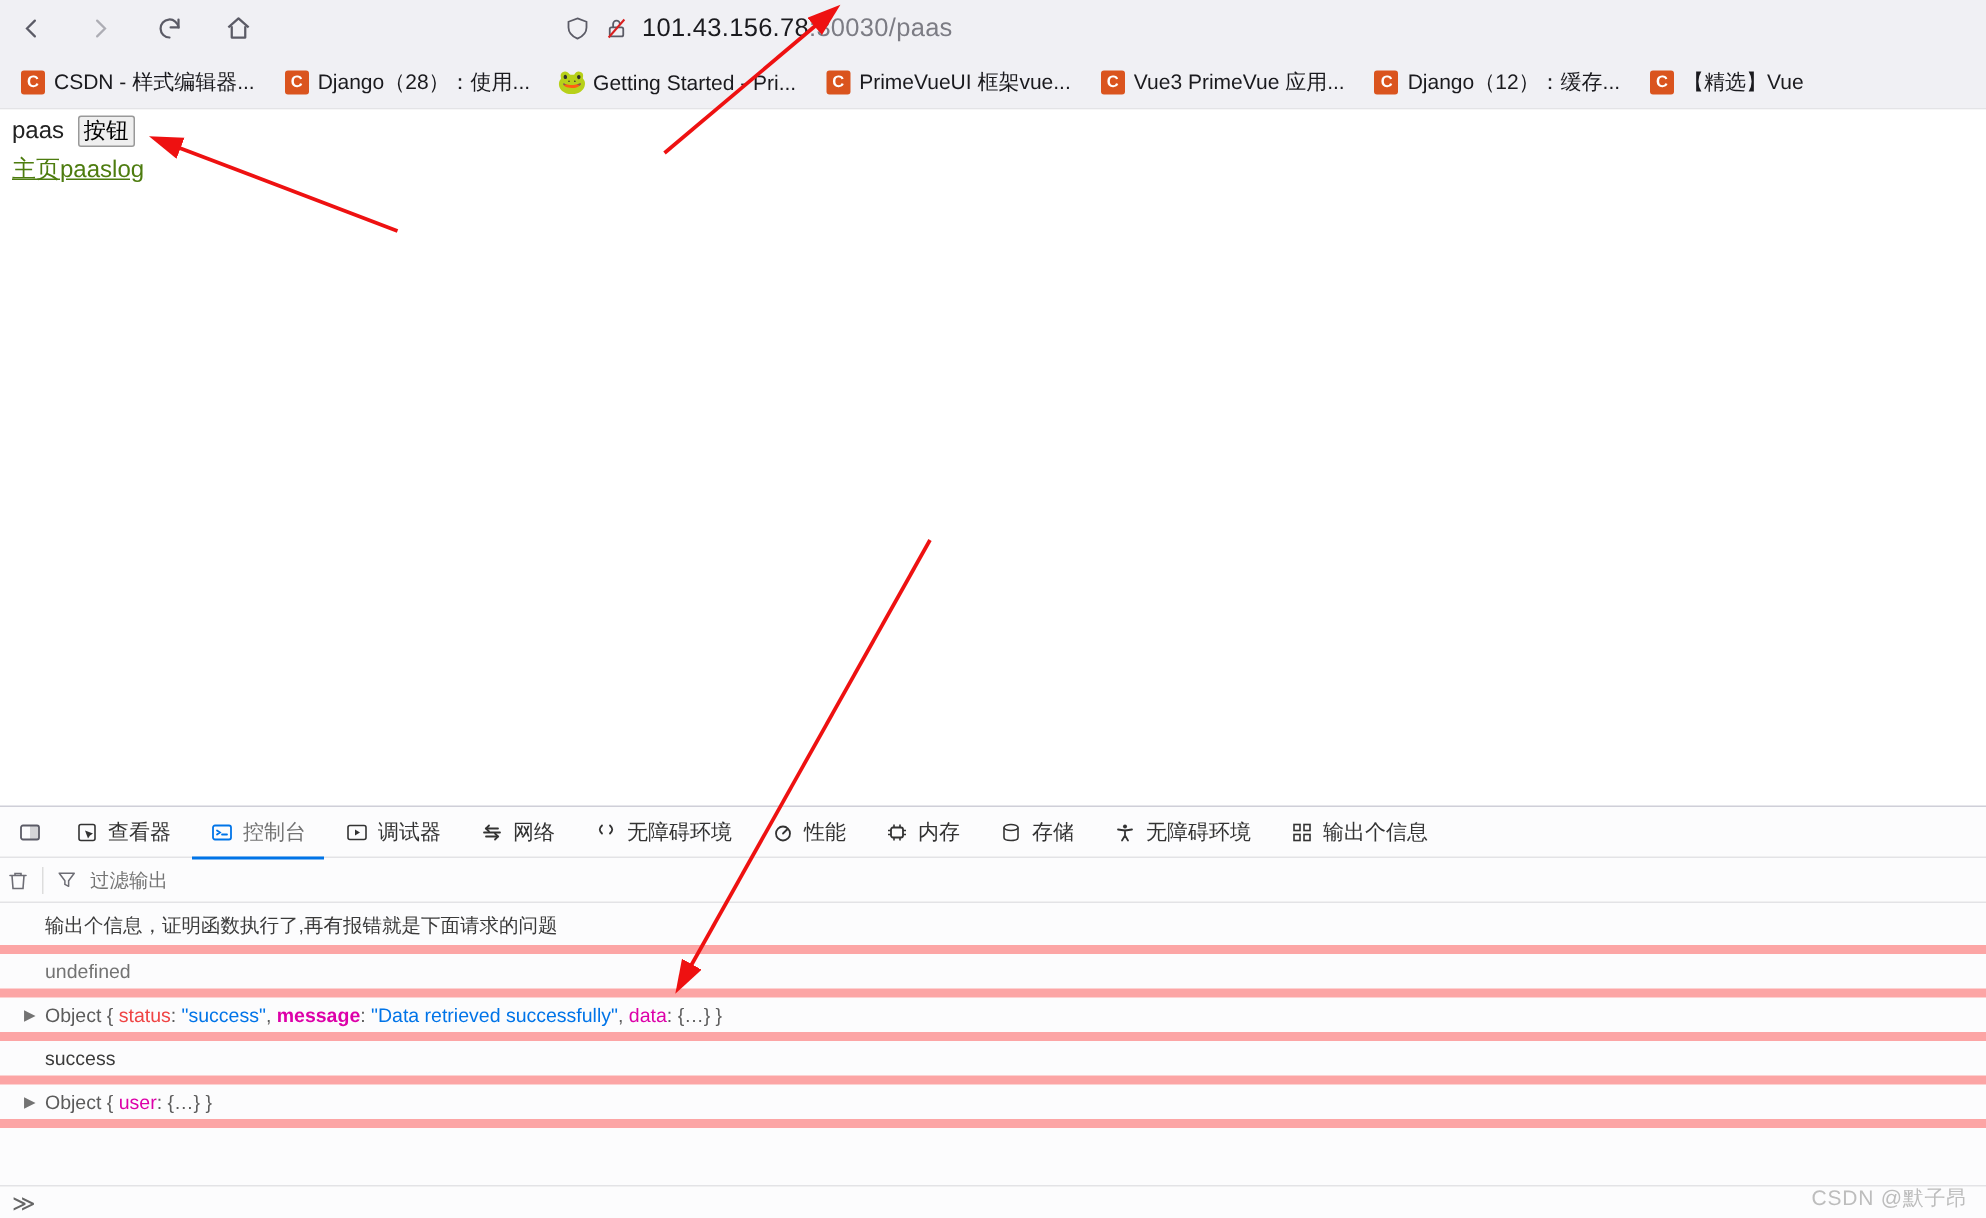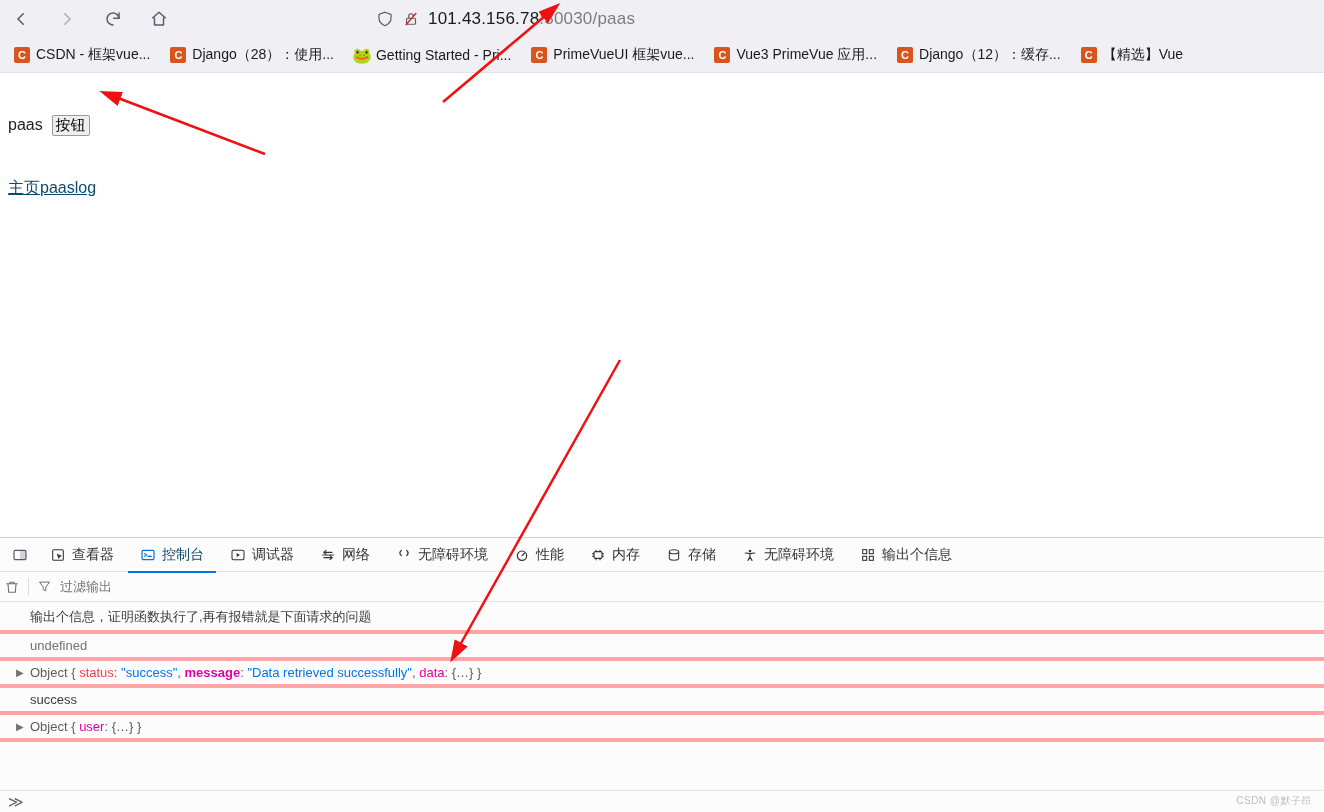--- a/index.html
+++ b/index.html
@@ -13,49 +13,49 @@
   .urlbar { flex:0 0 auto; margin-left:180px; display:flex; align-items:center; background:#f0f0f4; border-radius:6px; height:32px; padding:0 8px; gap:8px;}
   .url-icon { width:18px; height:18px; display:flex; align-items:center; justify-content:center; color:#5b5b66;}
   .url-text { font-size:17px; color:#1a1a1e; letter-spacing:.2px;}
   .url-text .grey { color:#7c7c84;}
   .bookmarks-row { display:flex; align-items:center; height:34px; padding:0 6px; gap:4px; overflow:hidden;}
   .bm { display:flex; align-items:center; gap:6px; padding:4px 8px; font-size:14px; color:#1a1a1e; border-radius:4px; white-space:nowrap; flex:0 0 auto;}
   .bm-favicon { width:16px; height:16px; background:#da541e; color:#fff; font-weight:bold; font-size:11px; display:flex; align-items:center; justify-content:center; border-radius:2px;}
   .bm-favicon.green { background:transparent; font-size:16px;}
   
   .page-content { padding:2px 8px; background:#fff; }
-  .page-content .ln { font-size:16px; line-height:26px;margin-top:37px;}
-  .page-content a { color:#0c4a6e; text-decoration:underline;}
+  .page-content .ln { font-size:16px; line-height:26px;}
+  .page-content a { color:#4d7c0f; text-decoration:underline;}
   .page-content button { font-size:15px; padding:0 3px; border:1px solid #999; background:#efefef; border-radius:2px;}
   
   .devtools { position:absolute; left:0; right:0; bottom:0; height:275px; border-top:1px solid #cfcfd8; background:#fcfcfd; display:flex; flex-direction:column;}
   .dt-tabs { display:flex; align-items:center; height:34px; border-bottom:1px solid #e3e3e6; padding:0 4px; gap:2px;}
   .dt-tab { display:flex; align-items:center; gap:6px; padding:0 12px; height:34px; font-size:14px; color:#333; position:relative;}
   .dt-tab.icon-only { padding:0 8px; color:#5b5b66;}
-  .dt-tab.active { color:#0c4a6e; }
+  .dt-tab.active { color:#737373; }
   .dt-tab.active::after { content:""; position:absolute; left:0; right:0; bottom:-1px; height:2px; background:#0074e8;}
   .dt-tab svg { width:16px; height:16px;}
   .dt-filter-row { display:flex; align-items:center; height:30px; border-bottom:1px solid #e3e3e6; padding:0 4px; gap:8px;}
   .dt-filter-row .fi { color:#6d6d75; display:flex; align-items:center;}
   .dt-filter-input { border:none; background:transparent; font-size:13px; color:#404040; outline:none; width:200px;}
   .dt-log { flex:1; overflow:auto; font-size:13px; padding:2px 0;}
-  .dt-row { display:flex; align-items:flex-start; padding:4px 8px 4px 30px; border-bottom:4px solid #fca5a5; font-family:Menlo,Consolas,"DejaVu Sans Mono",monospace; color:#3b3b3b; position:relative;}
+  .dt-row { display:flex; align-items:flex-start; padding:4px 8px 4px 30px; border-bottom:6px solid #fca5a5; font-family:Menlo,Consolas,"DejaVu Sans Mono",monospace; color:#3b3b3b; position:relative;}
   .dt-row.plain { font-family:"Microsoft YaHei",Arial,sans-serif;}
   .tri { position:absolute; left:16px; top:6px; color:#737373; font-size:10px;}
   .k-status { color:#ef4444;}
   .k-msg { color:#dd00a9;font-weight:bold;}
   .k-str { color:#0074e8;}
   .k-obj { color:#dd00a9;}
   .k-wrap { color:#5c5c5c;}
   .dt-foot { height:22px; display:flex; align-items:center; padding:0 8px; color:#666; font-size:15px; border-top:1px solid #e3e3e6;}
   
   .arrow { position:absolute; pointer-events:none;}
   .arrow svg { overflow:visible;}
   
-  .watermark { position:absolute; right:12px; bottom:4px; font-size:10px; color:#bdbdbd; letter-spacing:.5px;}
+  .watermark { position:absolute; right:12px; bottom:4px; font-size:14px; color:#bdbdbd; letter-spacing:.5px;}
 </style>
 </head>
 <body>
 
 <div class="browser-chrome">
   <div class="top-row">
     <div class="nav-btn">
       <svg viewBox="0 0 24 24">
           <path d="M15 5l-7 7 7 7" fill="none" stroke="currentColor" stroke-width="2" stroke-linecap="round"></path>
         </svg>
@@ -91,21 +91,21 @@
       </span>
       <span class="url-text">
         <span>101.43.156.78</span><span class="grey">:30030/paas</span>
       </span>
     </div>
   </div>
   <div class="bookmarks-row">
 
   <div class="bm">
         <span class="bm-favicon">C</span>
-        <span>CSDN - 框架vue...</span>
+        <span>CSDN - 样式编辑器...</span>
       </div>
       <div class="bm">
         <span class="bm-favicon">C</span>
         <span>Django（28）：使用...</span>
       </div>
       <div class="bm">
         <span class="bm-favicon green">🐸</span>
         <span>Getting Started - Pri...</span>
       </div>
       <div class="bm">

